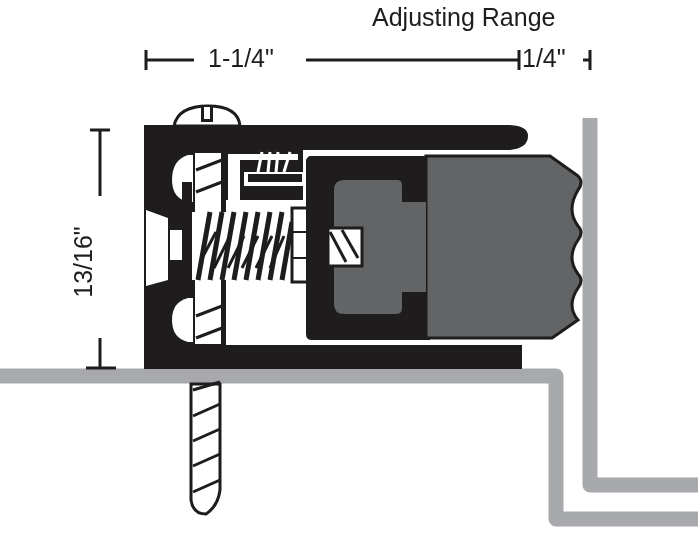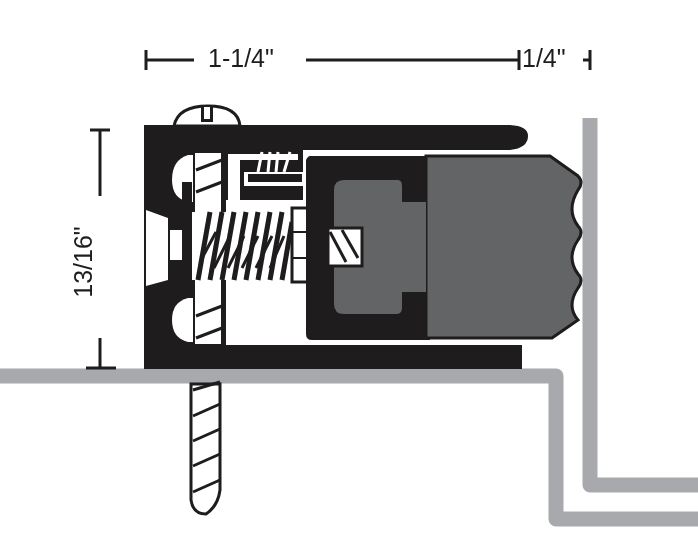--- a/index.html
+++ b/index.html
@@ -132,16 +132,17 @@
       <line x1="519" y1="50" x2="519" y2="70"></line>
       <line x1="583" y1="60" x2="590" y2="60"></line>
       <line x1="590" y1="50" x2="590" y2="70"></line>
       <line x1="90" y1="130" x2="110" y2="130"></line>
       <line x1="100" y1="130" x2="100" y2="196"></line>
       <line x1="100" y1="338" x2="100" y2="368"></line>
       <line x1="86" y1="368" x2="116" y2="368"></line>
     </g>
   </svg>
 
+  <div class="lbl" id="title">Adjusting Range</div>
   <div class="lbl" id="dim-w">1-1/4"</div>
   <div class="lbl" id="dim-adj">1/4"</div>
   <div class="lbl" id="dim-h">13/16"</div>
 </div>
 
 </body></html>

